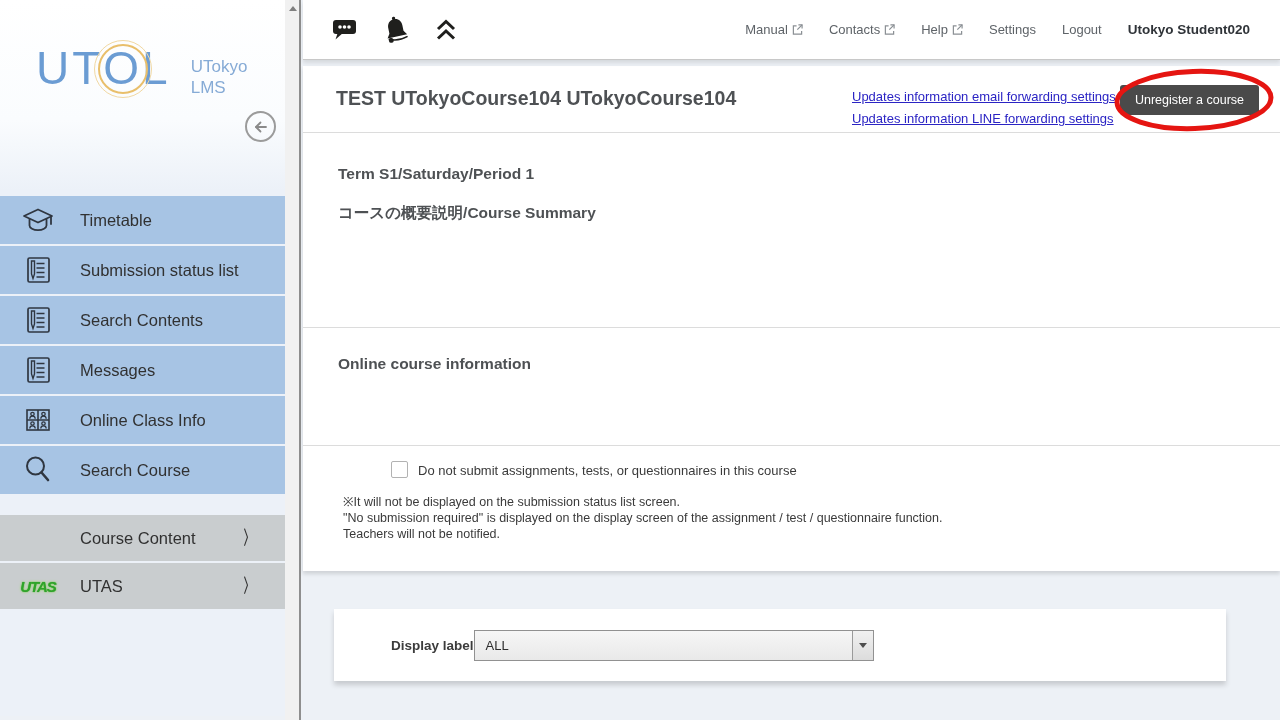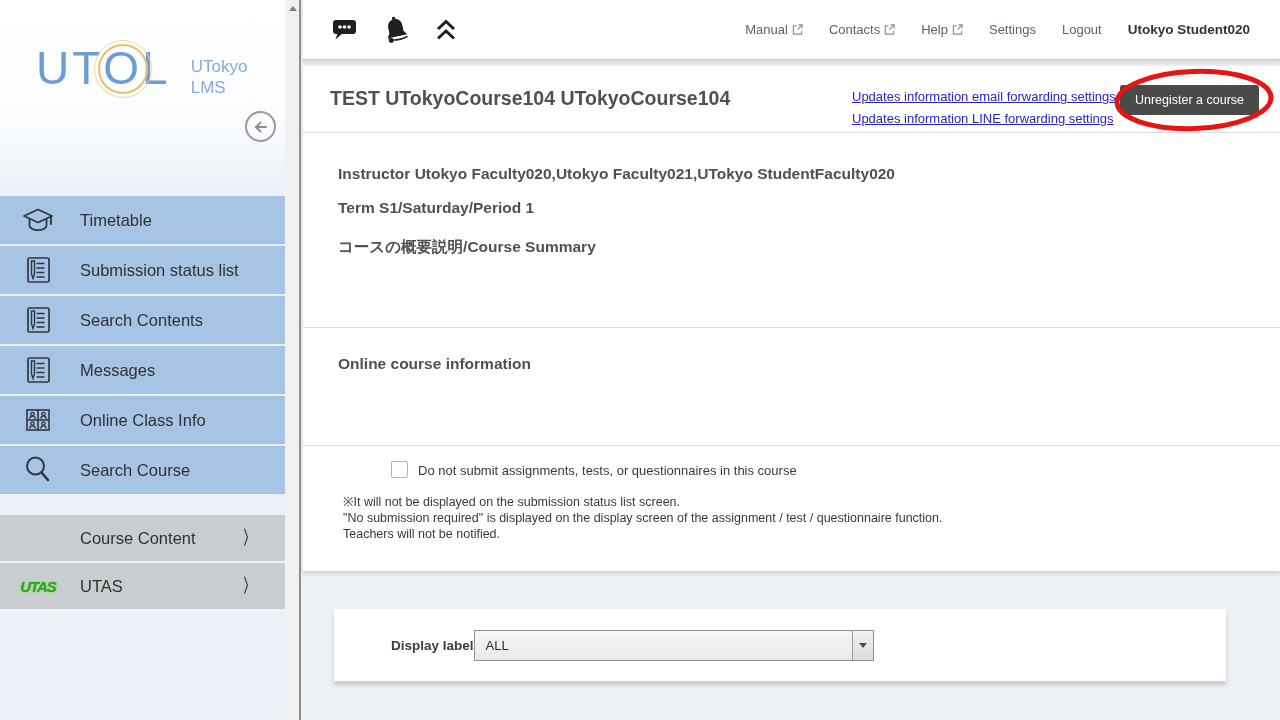--- a/index.html
+++ b/index.html
@@ -42,21 +42,21 @@
     box-shadow:0 3px 4px rgba(0,0,0,0.10); display:flex; align-items:center; }
   .ticons { margin-left:28px; display:flex; gap:23px; align-items:center; }
   .tbtn { cursor:pointer; display:flex; align-items:center; }
   .nav { margin-left:auto; margin-right:30px; display:flex; align-items:center; gap:26px; font-size:13px; color:#5e6368; }
   .nav-item { display:flex; align-items:center; gap:4px; cursor:pointer; }
   .nav-user { font-weight:bold; color:#2f3338; font-size:13.5px; }
 
   .content { position:absolute; top:66px; left:0; width:100%; }
   .card1 { background:#fff; box-shadow:0 3px 4px rgba(0,0,0,0.13); position:relative; }
   .secA { height:67px; border-bottom:1px solid #dcdcdc; position:relative; }
-  .course-title { position:absolute; left:27px; top:21px; font-size:19.5px; font-weight:bold; color:#4e5154; }
+  .course-title { position:absolute; left:33px; top:21px; font-size:19.5px; font-weight:bold; color:#4e5154; }
   .fwd-links { position:absolute; left:549px; top:23px; display:flex; flex-direction:column; gap:7px; font-size:13px; }
   .fwd-links a { color:#2b24c4; text-decoration:underline; cursor:pointer; white-space:nowrap; }
   .unreg-btn { position:absolute; right:21px; top:19px; height:30px; background:#4a4a4a; color:#fff;
     font-size:12.5px; border:none; border-radius:3px; padding:0 15px; display:flex; align-items:center;
     cursor:pointer; font-family:inherit; }
   .annot { position:absolute; left:810px; top:2px; width:162px; height:64px; pointer-events:none; z-index:5; }
 
   .secB { height:195px; border-bottom:1px solid #dcdcdc; padding:31px 0 0 35px; }
   .secB p { font-size:15.5px; font-weight:bold; color:#4e5154; line-height:19px; margin:0 0 15px; }
   .secB p.term { margin-bottom:20px; }
@@ -263,21 +263,20 @@
           <a>Updates information email forwarding settings</a>
           <a>Updates information LINE forwarding settings</a>
         </div>
         <button class="unreg-btn">Unregister a course</button>
         <svg class="annot" viewBox="0 0 162 64">
           <ellipse cx="81" cy="32" rx="77" ry="28.5" fill="none" stroke="#e51511" stroke-width="5" transform="rotate(-2 81 32)"></ellipse>
         </svg>
       </div>
 
       <div class="secB">
-        <p>Instructor Utokyo Faculty020,Utokyo Faculty021,UTokyo StudentFaculty020</p>
         <p class="term">Term S1/Saturday/Period 1</p>
         <p>コースの概要説明/Course Summary</p>
       </div>
 
       <div class="secC">
         <div class="sec-head">Online course information</div>
       </div>
 
       <div class="secD">
         <div class="chkrow">

